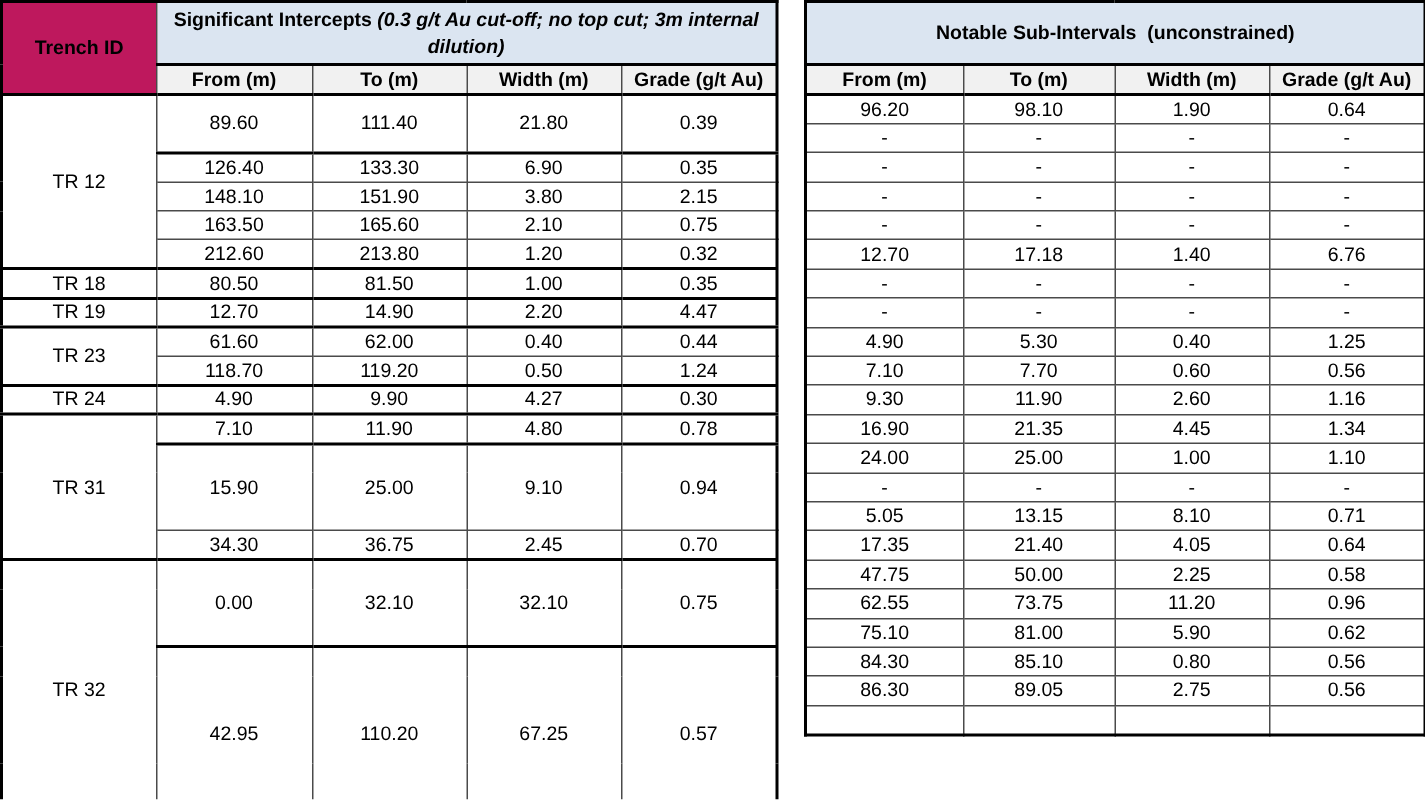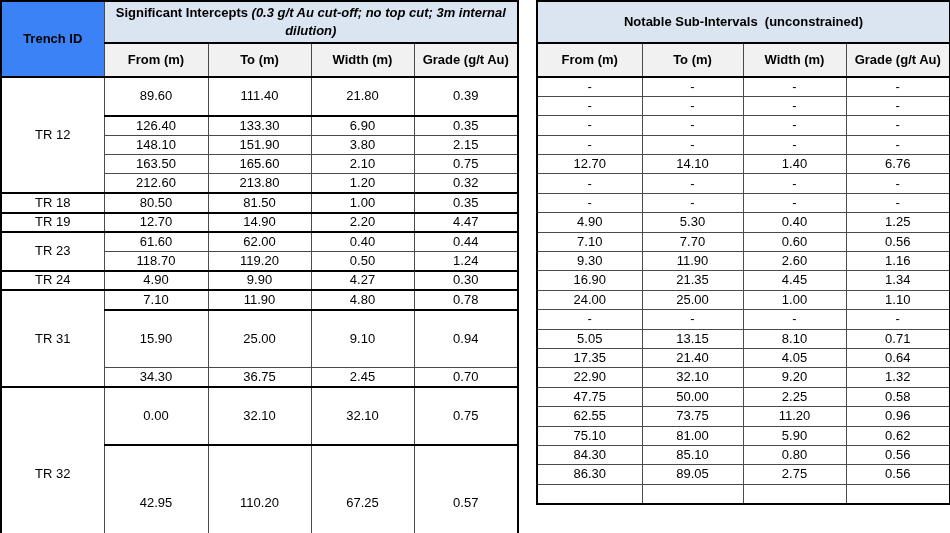--- a/index.html
+++ b/index.html
@@ -10,29 +10,29 @@
   table { border-collapse:collapse; table-layout:fixed; position:absolute; top:0; }
   #left-table  { left:0;   width:517px; }
   #right-table { left:536px; width:413px; }
   table { border:2px solid #000; }
   td {
     border:1px solid #4a4a4a; text-align:center; vertical-align:middle;
     padding:0; font-size:13px; line-height:1.1; white-space:nowrap; overflow:hidden;
   }
   tr { height:19.4px; }
   tr.title-row { height:42px; }
-  tr.colhead   { height:34px; }
+  tr.colhead   { height:20px; }
   .title-cell {
     background:var(--title-bg,#dbe5f1); font-weight:bold; font-size:13px;
     border-bottom:2px solid #000; padding:1px 6px; white-space:normal; line-height:1.35;
   }
   .title-cell .ital { font-style:italic; }
   .pre { white-space:pre;text-align:right; }
   .corner-cell {
-    background:#3b82f6; font-weight:bold; font-size:13px; border-bottom:2px solid #000;
+    background:#be185d; font-weight:bold; font-size:13px; border-bottom:2px solid #000;
   }
   tr.colhead td {
     background:var(--colhead-bg,#f1f1f1); font-weight:bold; font-size:13px;
     border-bottom:2px solid #000;
   }
   tr.sep td { border-top:2px solid #000; }
   td.trench { font-weight:normal;text-align:center; }
 </style>
 </head>
 <body>
@@ -183,20 +183,26 @@
           <span class="pre">Notable Sub-Intervals  (unconstrained)</span>
         </td>
       </tr>
       <tr class="colhead">
         <td>From (m)</td>
         <td>To (m)</td>
         <td>Width (m)</td>
         <td>Grade (g/t Au)</td>
       </tr>
         <tr>
+          <td>96.20</td>
+          <td>98.10</td>
+          <td>1.90</td>
+          <td>0.64</td>
+        </tr>
+        <tr>
           <td>-</td>
           <td>-</td>
           <td>-</td>
           <td>-</td>
         </tr>
         <tr>
           <td>-</td>
           <td>-</td>
           <td>-</td>
           <td>-</td>
@@ -208,21 +214,21 @@
           <td>-</td>
         </tr>
         <tr>
           <td>-</td>
           <td>-</td>
           <td>-</td>
           <td>-</td>
         </tr>
         <tr>
           <td>12.70</td>
-          <td>14.10</td>
+          <td>17.18</td>
           <td>1.40</td>
           <td>6.76</td>
         </tr>
         <tr>
           <td>-</td>
           <td>-</td>
           <td>-</td>
           <td>-</td>
         </tr>
         <tr>
@@ -273,26 +279,20 @@
           <td>8.10</td>
           <td>0.71</td>
         </tr>
         <tr>
           <td>17.35</td>
           <td>21.40</td>
           <td>4.05</td>
           <td>0.64</td>
         </tr>
         <tr>
-          <td>22.90</td>
-          <td>32.10</td>
-          <td>9.20</td>
-          <td>1.32</td>
-        </tr>
-        <tr>
           <td>47.75</td>
           <td>50.00</td>
           <td>2.25</td>
           <td>0.58</td>
         </tr>
         <tr>
           <td>62.55</td>
           <td>73.75</td>
           <td>11.20</td>
           <td>0.96</td>

